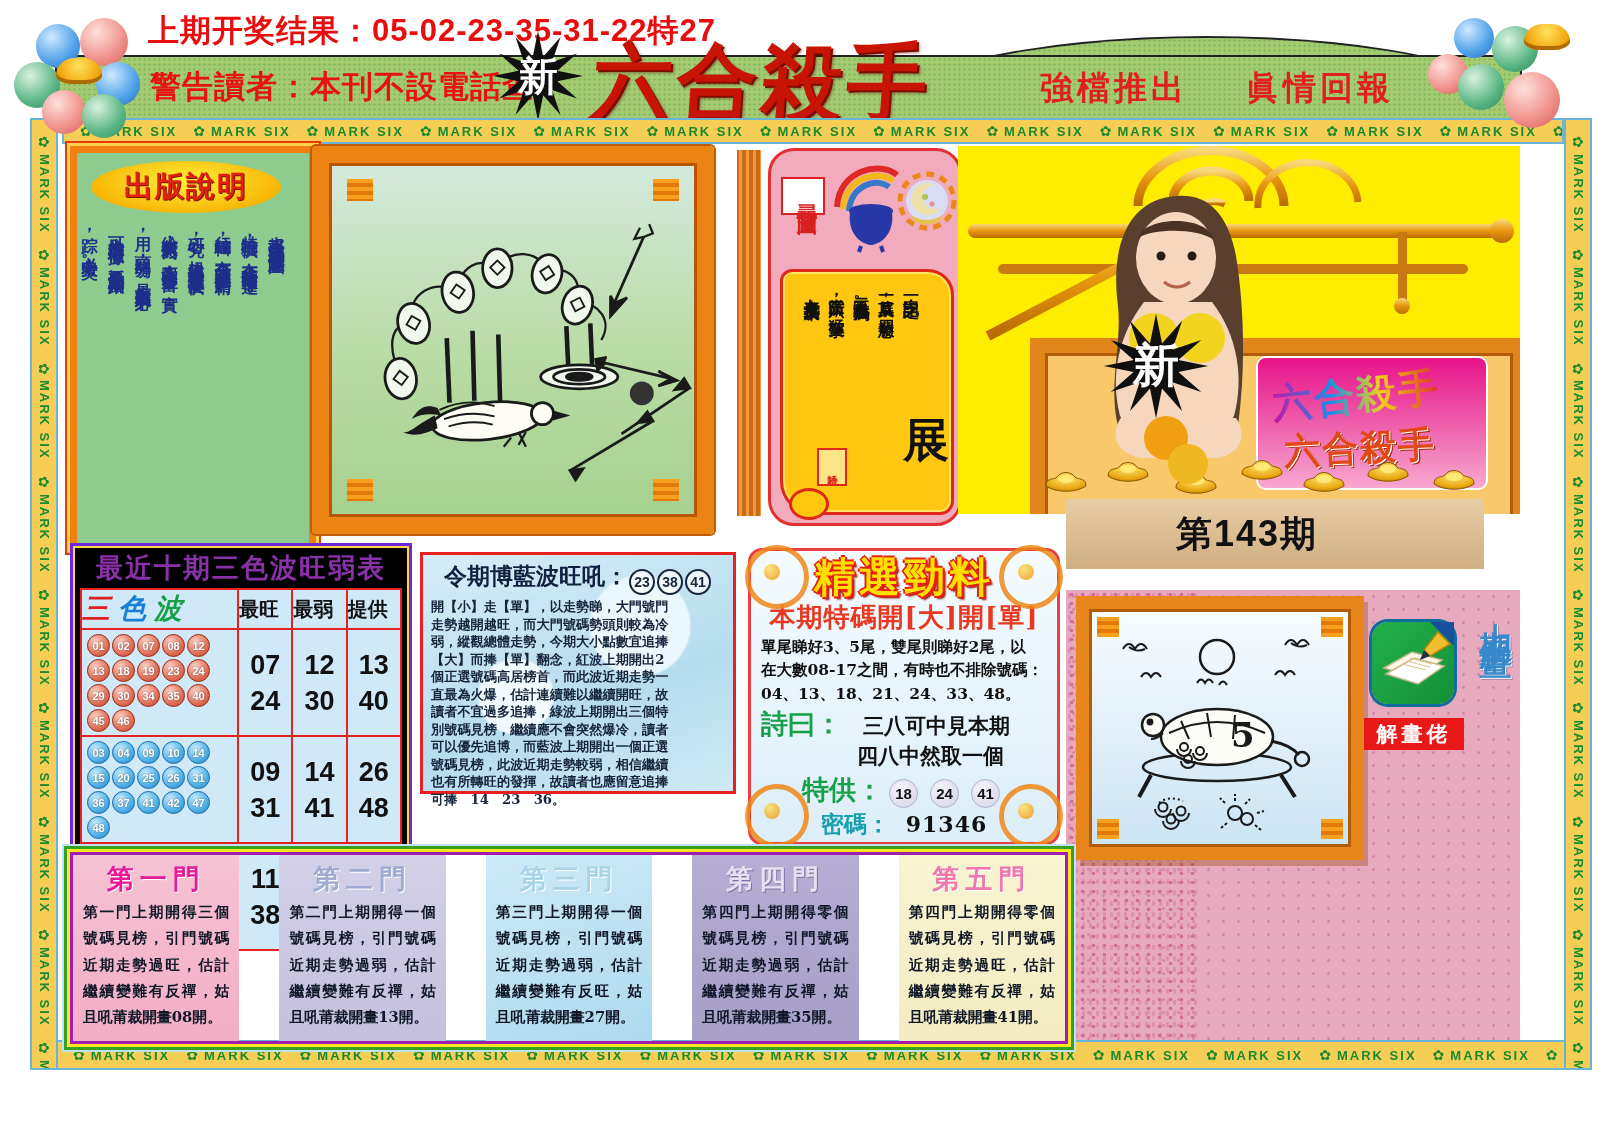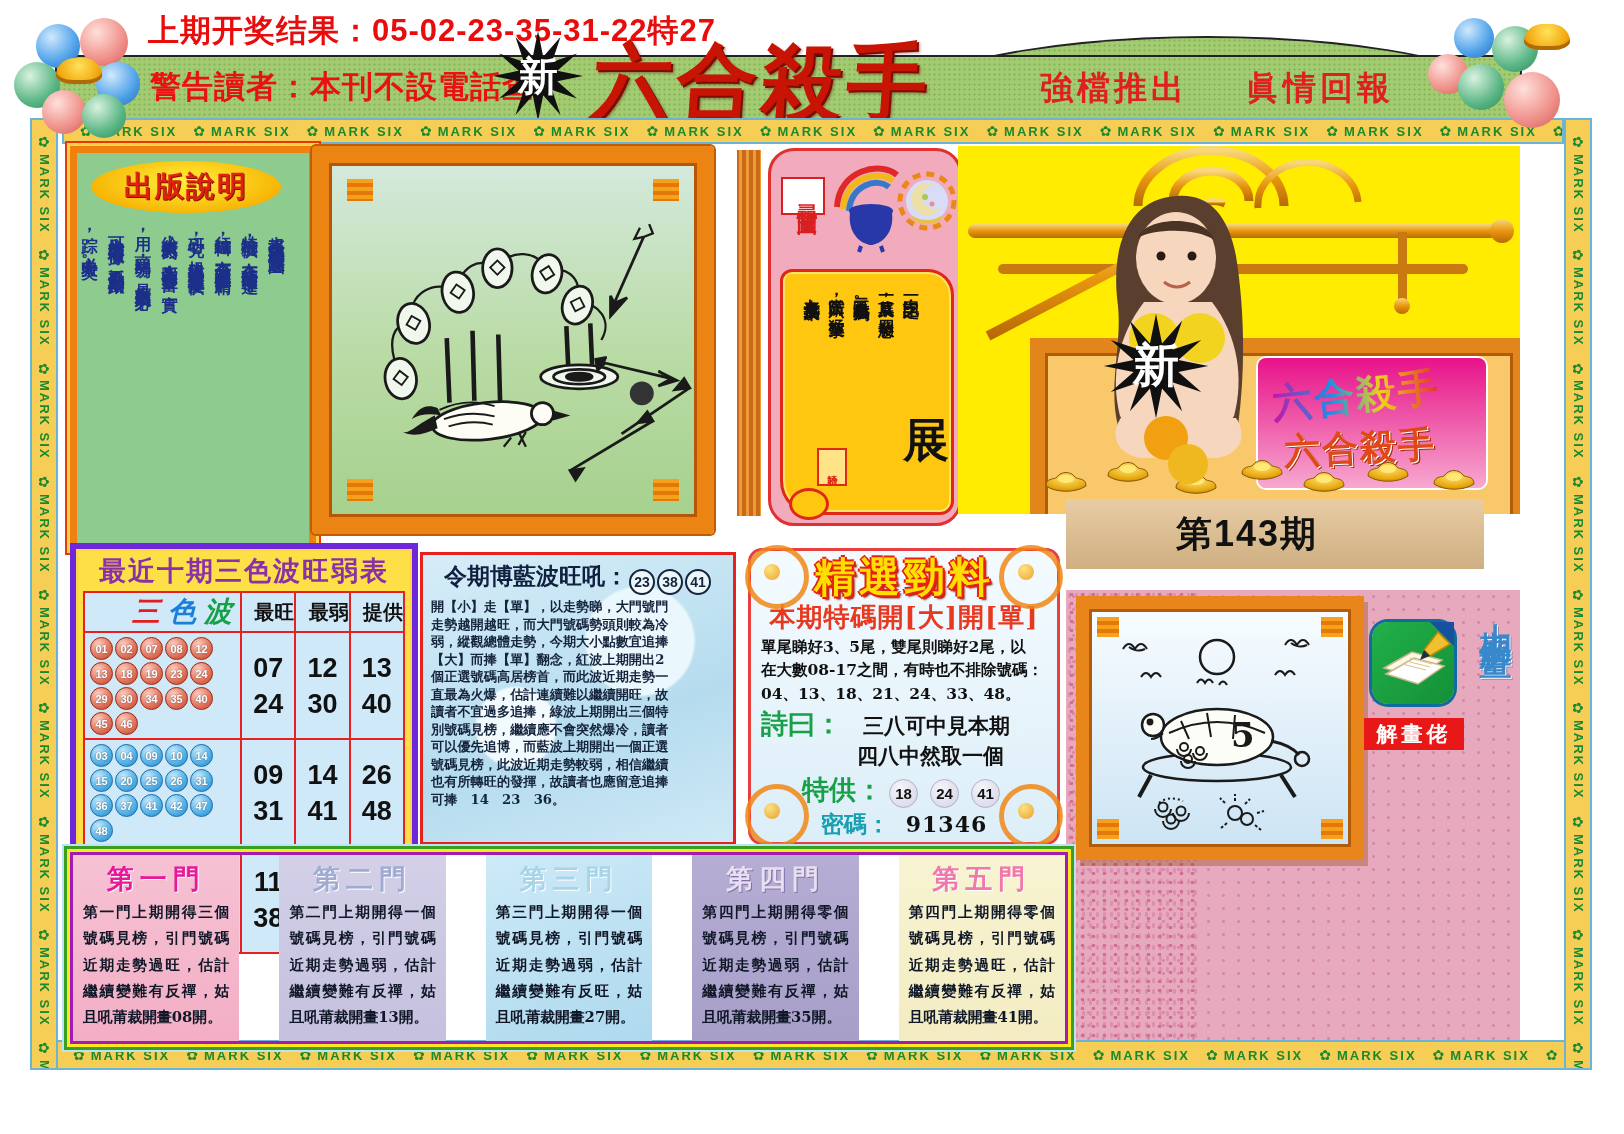--- a/index.html
+++ b/index.html
@@ -91,40 +91,40 @@
      border:15px solid #e2861c;box-shadow:inset 0 0 0 3px #b05c08;background:#f8c86a;}
   #magenta-panel{position:absolute;left:300px;top:212px;width:228px;height:130px;border-radius:8px;
      background:linear-gradient(180deg,#e8128a,#f06cb2 60%,#f8a8d0);box-shadow:0 0 0 2px #fff;}
   .kill-title1{position:absolute;left:14px;top:10px;font:bold 40px "DejaVu Serif",serif;letter-spacing:2px;
      background:linear-gradient(90deg,#c018a8,#1890e8 35%,#f0d018 65%,#e03030);
      -webkit-background-clip:text;background-clip:text;color:transparent;transform:rotate(-6deg);}
   .kill-title2{position:absolute;left:26px;top:66px;font:bold 36px "DejaVu Serif",serif;color:#e04818;
      letter-spacing:2px;text-shadow:1px 1px 0 #fff,2px 2px 0 #a02808;transform:rotate(-3deg);}
 
   
-  #wave-panel{left:70px;top:543px;width:336px;height:302px;background:#fde047;
-     border:6px solid #6d28d9;box-shadow:inset 0 0 0 2px #ffd24a;}
+  #wave-panel{left:70px;top:543px;width:336px;height:302px;background:#000000;
+     border:3px solid #6d28d9;box-shadow:inset 0 0 0 2px #ffd24a;}
   #wave-title{text-align:center;font:bold 27px "DejaVu Serif",serif;color:#8a30a8;letter-spacing:2px;margin-top:4px;}
   #wave-table{position:absolute;left:7px;top:42px;width:322px;height:252px;border-collapse:collapse;
      background:#cfe9f8;}
   #wave-table td,#wave-table th{border:2.5px solid #e82020;padding:0;}
-  .wv-head{height:32px;font:bold 20px "DejaVu Serif",serif;color:#111;text-align:right;padding-left:21px;}
+  .wv-head{height:32px;font:bold 20px "DejaVu Serif",serif;color:#111;text-align:left;padding-left:21px;}
   #wv-first{font:bold italic 28px "DejaVu Serif",serif;letter-spacing:8px;}
   #wv-first .c1{color:#e02020;} #wv-first .c2{color:#1880d8;} #wv-first .c3{color:#18a048;}
   .balls-cell{width:158px;padding:3px 2px 2px 4px !important;vertical-align:top;}
   .ball{display:inline-flex;width:21px;height:21px;border-radius:50%;margin:1px;align-items:center;justify-content:center;
      font:bold 11px "Liberation Sans",sans-serif;color:#fff;text-shadow:0 0 2px rgba(0,0,0,.55);}
   .ball.red{background:radial-gradient(circle at 35% 30%,#ffd0c4,#e07058 60%,#c04428);border:1px solid #9c2c18;}
   .ball.blue{background:radial-gradient(circle at 35% 30%,#c8ecfc,#50b0e8 60%,#2880c0;);border:1px solid #1f6ea8;background:radial-gradient(circle at 35% 30%,#c8ecfc,#50b0e8 60%,#2880c0);}
   .ball.green{background:radial-gradient(circle at 35% 30%,#ccf0d8,#60b480 60%,#2f8a55);border:1px solid #247044;}
   .val-cell{width:54px;text-align:center;font:bold 27px "Liberation Sans",sans-serif;color:#111;}
   .val-cell div{line-height:36px;}
 
   
-  #blue-panel{left:420px;top:552px;width:316px;height:293px;border:3px solid #e82020;
+  #blue-panel{left:420px;top:552px;width:316px;height:242px;border:3px solid #e82020;
      background:radial-gradient(circle at 70% 30%,#eaf7fd 0 18%,transparent 19%),
                 radial-gradient(circle at 30% 60%,#f2fafe 0 14%,transparent 15%),
                 linear-gradient(160deg,#d6edf8,#b5dcee 60%,#cfe9f6);
      padding:4px 8px;box-sizing:border-box;}
   #bp-title{text-align:center;font:bold 23px "DejaVu Serif",serif;color:#102040;margin:2px 0 3px 0;}
   .circ{display:inline-flex;width:20px;height:20px;border:2px solid #15243d;border-radius:50%;
      align-items:center;justify-content:center;font:bold 12px "Liberation Sans",sans-serif;color:#15243d;
      background:rgba(255,255,255,.65);vertical-align:-3px;margin:0 1px;}
   #bp-body{font:bold 13.2px "DejaVu Serif",serif;color:#15243d;line-height:1.33;text-align:justify;}
   .hou-row{font:bold 17px "DejaVu Serif",serif;color:#15243d;line-height:22px;}

